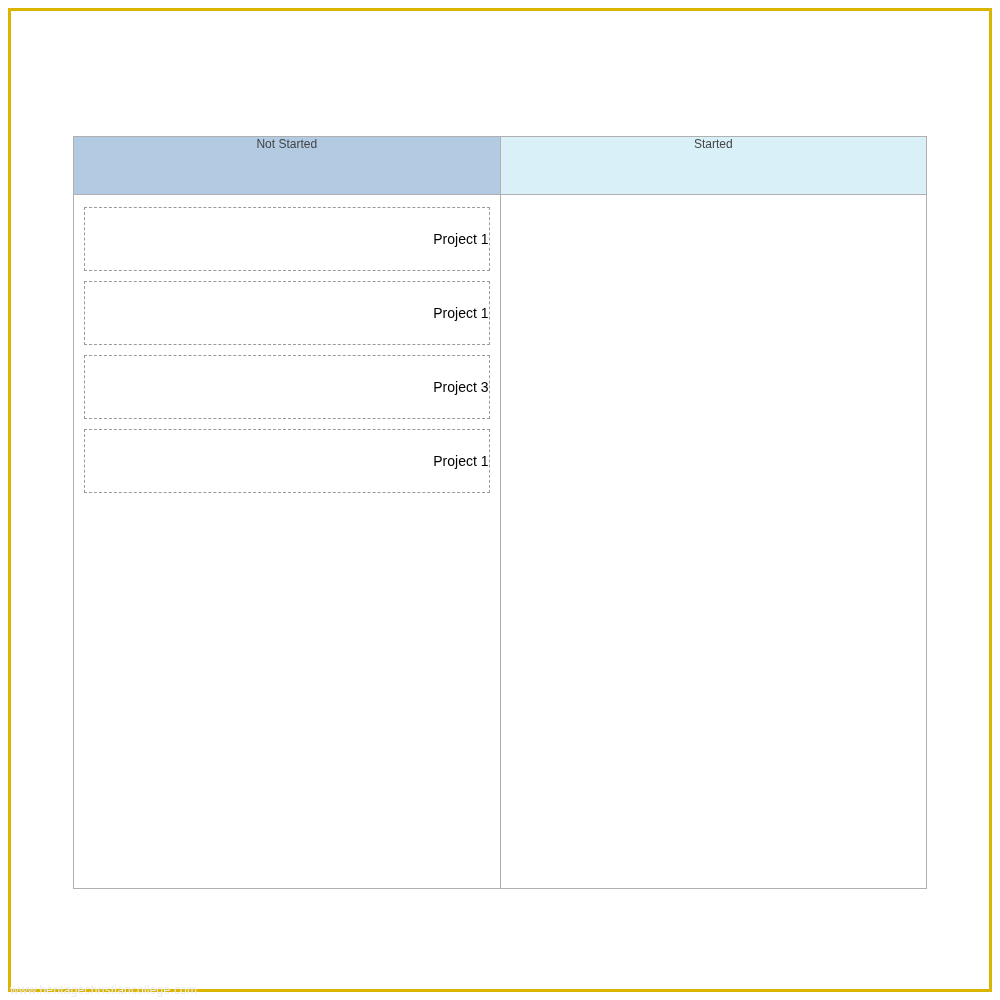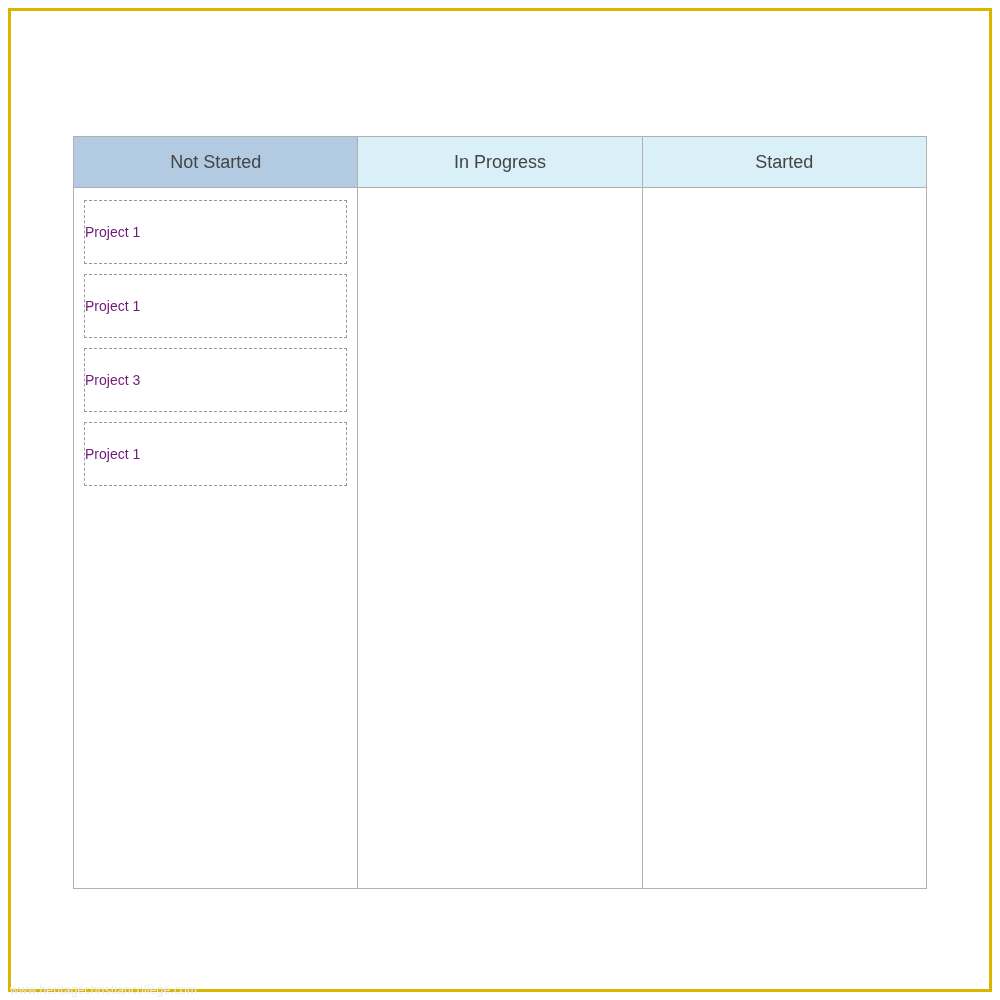--- a/index.html
+++ b/index.html
@@ -34,25 +34,25 @@
     .column {
       flex: 1;
       border: 1px solid #b0b0b0;
       display: flex;
       flex-direction: column;
     }
     .column + .column {
       border-left: none;
     }
     .column-header {
-      height: 51px;
+      height: 58px;
       display: flex;
-      align-items: center;
+      align-items: flex-start;
       justify-content: center;
-      font-size: 18px;
+      font-size: 12px;
       color: #444;
       border-bottom: 1px solid #b0b0b0;
     }
     .header-not-started {
       background: #b2cbe3;
     }
     .header-in-progress {
       background: #daf0f8;
     }
     .header-complete {
@@ -64,23 +64,23 @@
       display: flex;
       flex-direction: column;
       gap: 10px;
     }
     .card {
       height: 64px;
       border: 1px dashed #9a9a9a;
       background: #ffffff;
       display: flex;
       align-items: center;
-      justify-content: flex-start;
+      justify-content: flex-end;
       font-size: 14px;
-      color: #701a75;
+      color: #000000;
     }
     .watermark {
       position: absolute;
       bottom: 3px;
       left: 10px;
       font-size: 12px;
       color: #eaeaea;
       letter-spacing: 0.2px;
     }
   </style>
@@ -103,26 +103,20 @@
         </div>
         <div class="card">
           <span>Project 3</span>
         </div>
         <div class="card">
           <span>Project 1</span>
         </div>
       </div>
     </div>
 
-    <div class="column">
-      <div class="column-header header-in-progress">
-        <span>In Progress</span>
-      </div>
-      <div class="column-body"></div>
-    </div>
 
     <div class="column">
       <div class="column-header header-complete">
         <span>Started</span>
       </div>
       <div class="column-body"></div>
     </div>
 
   </div>
 </div>

